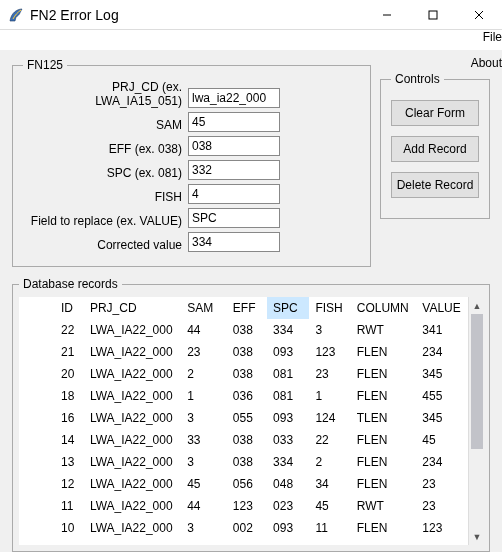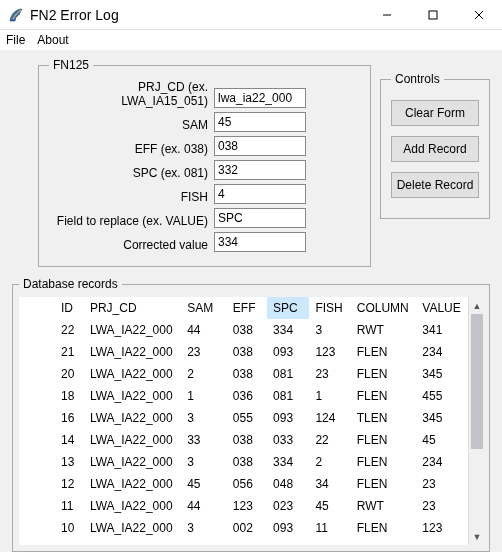--- a/index.html
+++ b/index.html
@@ -29,27 +29,28 @@
 .titlebar .btns { display: flex; }
 .titlebar .btn {
   width: 46px; height: 30px;
   display: flex; align-items: center; justify-content: center;
   font-size: 13px;
 }
 .menubar {
   height: 20px;
   background: #fff;
   display: flex;
-  align-items: center;
+  align-items: flex-end;
   padding-left: 6px;
   gap: 12px;
   font-size: 12px;
+  flex-direction: column;
 }
 .content { padding: 8px 12px 4px 12px; }
-.toprow { display: flex; gap: 9px; align-items: flex-start; margin-left: 26px; }
+.toprow { display: flex; gap: 9px; align-items: flex-start; }
 fieldset {
   border: 1px solid #aaa;
   border-radius: 0;
   padding: 8px 10px 10px 10px;
   font-size: 12px;
 }
 fieldset > legend { padding: 0 4px; font-size: 12px; }
 .fn125 { flex: 1; }
 .formrow {
   display: flex;

